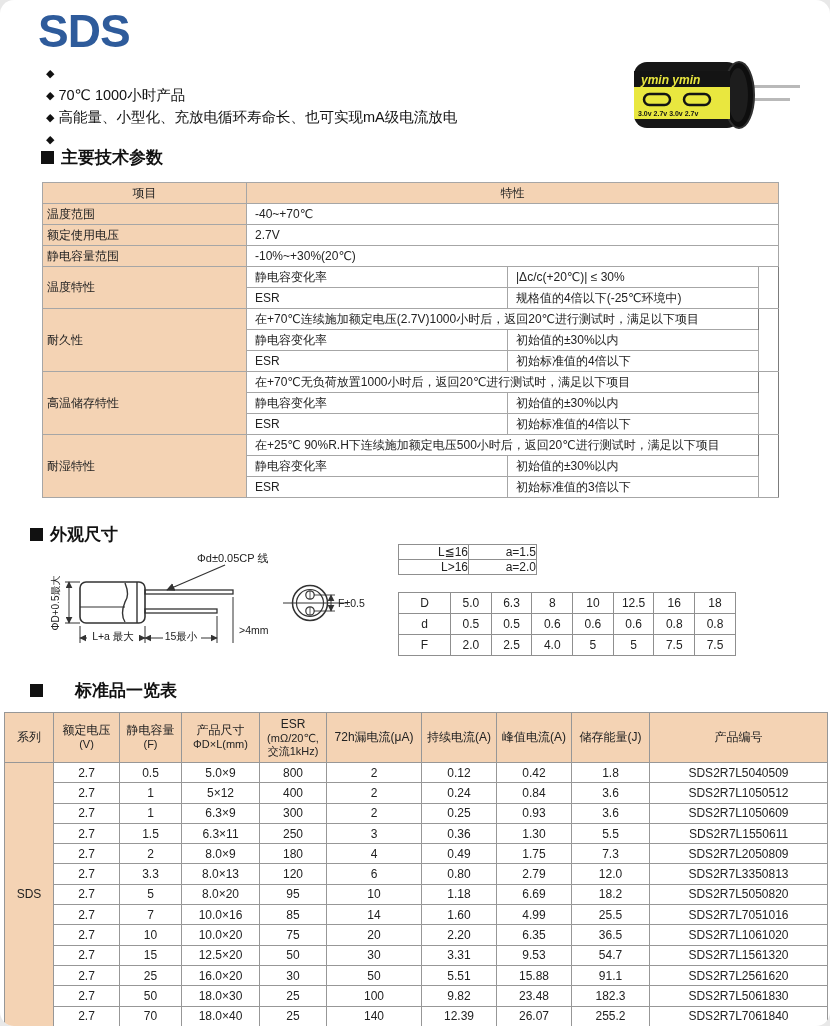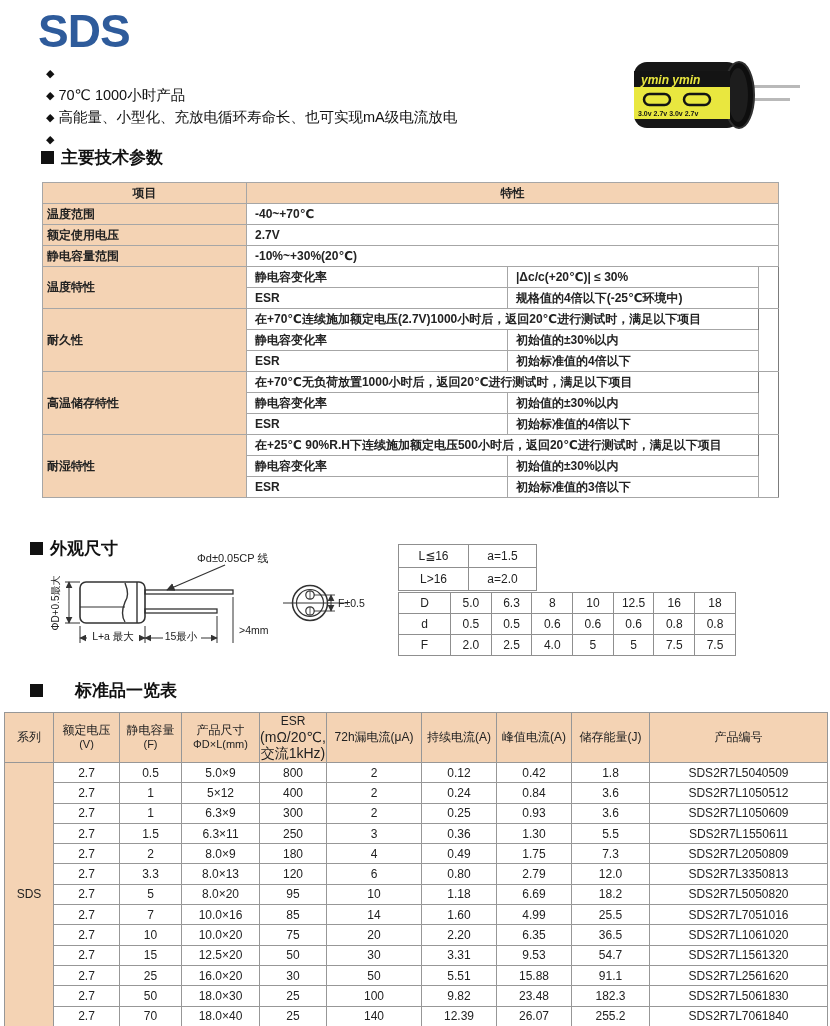--- a/index.html
+++ b/index.html
@@ -5,58 +5,58 @@
   :root{
     --peach:#f4d3b4;
     --bd:#a6a6a6;
     --bd-dark:#7c7c7c;
     --blue:#2e5b9b;
     --ink:#1c1c1c;
     --yellow:#e9e73f;
   }
   *{margin:0;padding:0;box-sizing:border-box;}
   body{background:#e8e8e8;font-family:"Liberation Sans","DejaVu Sans",sans-serif;color:var(--ink);}
-  .page{position:relative;width:830px;height:1026px;background:#ffffff;overflow:hidden;margin:0 auto;}
+  .page{position:relative;width:830px;height:1026px;background:#ffffff;overflow:hidden;margin:0 auto;border-radius:14px;}
 
   .doc-title{position:absolute;left:38px;top:4px;font-size:46px;font-weight:800;color:var(--blue);letter-spacing:-1px;}
   .bullets{position:absolute;left:46px;top:62px;}
   .bullet-line{font-size:14.5px;line-height:22px;color:#111;display:flex;align-items:center;}
   .bullet-marker{font-size:11px;margin-right:4px;}
 
   .section-title{position:absolute;font-size:17px;font-weight:700;color:#111;display:flex;align-items:center;gap:7px;}
   .sq{display:inline-block;width:13px;height:13px;background:#111;}
 
   table{border-collapse:collapse;table-layout:fixed;}
   td{font-size:12px;color:#222;overflow:hidden;white-space:nowrap;}
 
   
   .tech-table{position:absolute;left:42px;top:182px;border:1.5px solid var(--bd-dark);}
-  .tech-table td{height:21px;padding:0 8px;font-weight:bold;}
+  .tech-table td{height:21px;padding:0 8px;}
   .tech-table td.item{background:var(--peach);border:1px solid var(--bd);padding-left:4px;}
   .tech-table td.thead{background:var(--peach);border:1px solid var(--bd);text-align:center;}
   .tech-table td.val{border:1px solid var(--bd);}
   .tech-table td.lab{border:1px solid var(--bd);}
   .tech-table td.intro{border:1px solid var(--bd);border-bottom:none;border-right:1.5px solid var(--bd-dark);}
   .tech-table td.m{border:none;}
   .tech-table td.m.gb{border-bottom:1px solid var(--bd);}
 
   
   .alpha-table{position:absolute;left:398px;top:544px;}
-  .alpha-table td{border:1px solid #8f8f8f;height:23px;text-align:center;}
+  .alpha-table td{border:1px solid #8f8f8f;height:15px;text-align:right;}
   .dim-table{position:absolute;left:398px;top:592px;}
   .dim-table td{border:1px solid #8f8f8f;height:21px;text-align:center;}
 
   
   .std-table{position:absolute;left:4px;top:712px;border:1.5px solid var(--bd-dark);}
   .std-table td{border:1px solid #979797;text-align:center;}
   .std-table td.hd{background:var(--peach);height:50px;line-height:1.25;}
   .std-table td.series{background:var(--peach);}
   .std-table tr.data td{height:20.3px;}
   .std-table .sub{font-size:11px;}
-  .std-table .small-h .sub{font-size:14px;line-height:1.15;}
+  .std-table .small-h .sub{font-size:11px;line-height:1.15;}
 
   svg text{font-family:"Liberation Sans","DejaVu Sans",sans-serif;}
 </style>
 </head>
 <body>
 
 <div class="page">
 
   <div class="doc-title">SDS</div>
   <div class="bullets" id="bullets">
@@ -87,21 +87,21 @@
     <text x="13" y="26" font-size="12" font-style="italic" font-weight="bold" fill="#e9e73f">ymin ymin</text>
     <rect x="16" y="36" width="26" height="11" rx="5.5" fill="#e9e73f" stroke="#141414" stroke-width="2.5"></rect>
     <rect x="56" y="36" width="26" height="11" rx="5.5" fill="#e9e73f" stroke="#141414" stroke-width="2.5"></rect>
     <text x="10" y="58" font-size="7" font-weight="bold" fill="#141414">3.0v 2.7v   3.0v 2.7v</text>
   </svg>
 
   <div class="section-title" style="left:41px;top:146px;">
     <span class="sq"></span>
     <span>主要技术参数</span>
   </div>
-  <div class="section-title" style="left:30px;top:523px;margin-top:14px;">
+  <div class="section-title" style="left:30px;top:523px;">
     <span class="sq"></span>
     <span>外观尺寸</span>
   </div>
   <div class="section-title" style="left:30px;top:679px;gap:32px;">
     <span class="sq"></span>
     <span>标准品一览表</span>
   </div>
 
   <table class="tech-table" id="tech-table">
       <colgroup>

